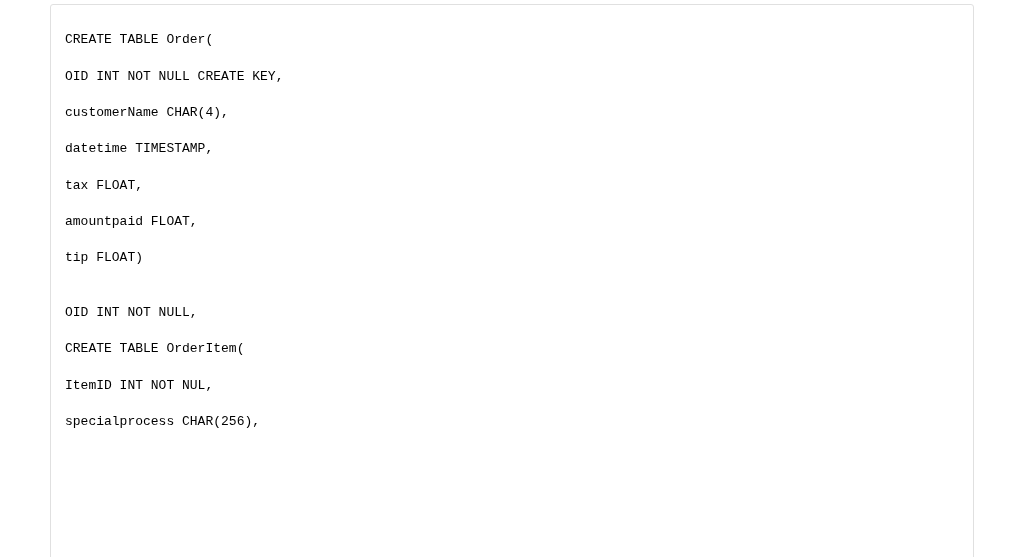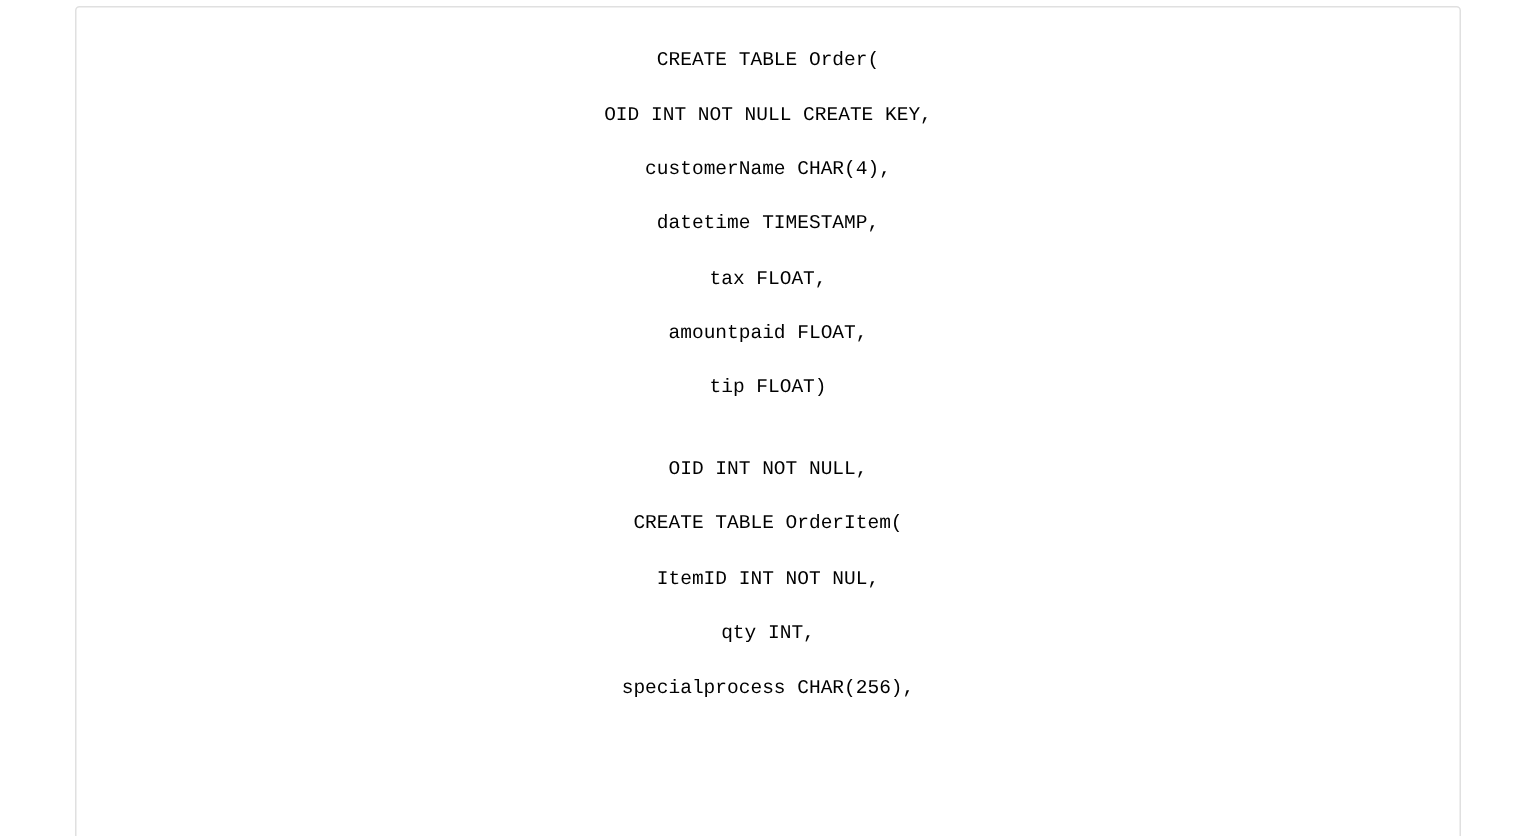--- a/index.html
+++ b/index.html
@@ -18,39 +18,37 @@
     .code-container {
       border: 1px solid #e0e0e0;
       border-radius: 3px;
       padding: 8px 14px;
       margin: 4px 50px 4px 50px;
       white-space: pre;
       overflow-x: auto;
     }
     .code-line {
       display: block;
-      text-align: center;
     }
   </style>
 </head>
 <body>
 
 <div class="code-container">
 <span class="code-line">CREATE TABLE Order(</span>
 <span class="code-line">OID INT NOT NULL CREATE KEY,</span>
 <span class="code-line">customerName CHAR(4),</span>
 <span class="code-line">datetime TIMESTAMP,</span>
 <span class="code-line">tax FLOAT,</span>
 <span class="code-line">amountpaid FLOAT,</span>
 <span class="code-line">tip FLOAT)</span>
 <span class="code-line"></span>
 <span class="code-line">OID INT NOT NULL,</span>
 <span class="code-line">CREATE TABLE OrderItem(</span>
 <span class="code-line">ItemID INT NOT NUL,</span>
-<span class="code-line">qty INT,</span>
 <span class="code-line">specialprocess CHAR(256),</span>
 
 
 <span class="code-line"></span>
 
 
 
 
 
 <span class="code-line"></span>

